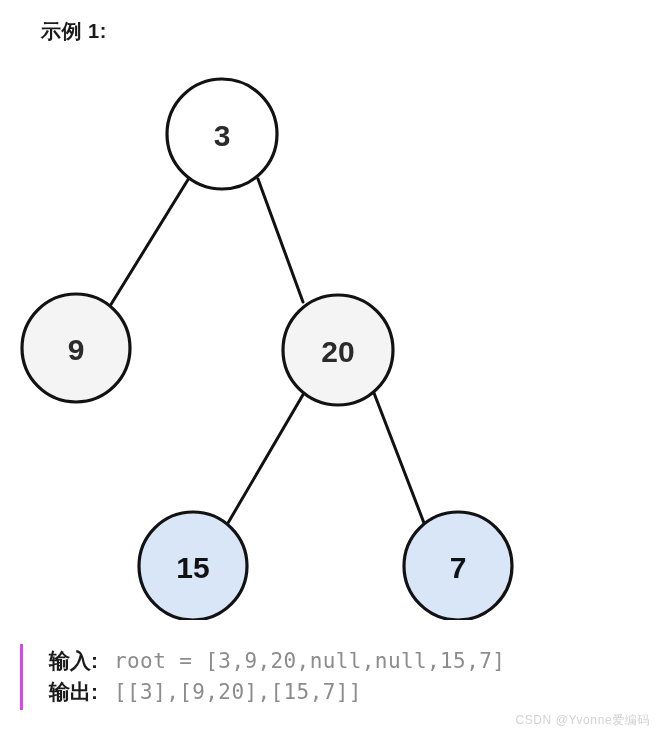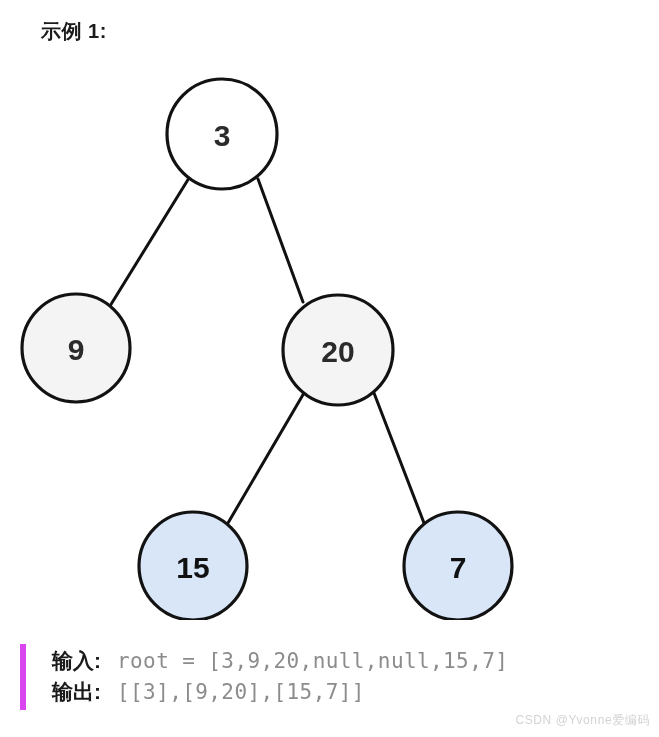--- a/index.html
+++ b/index.html
@@ -60,21 +60,21 @@
     fill: none;
     stroke-linecap: round;
   }
 
   #io-panel {
     position: absolute;
     left: 20px;
     top: 644px;
     width: 620px;
     padding: 2px 0 2px 26px;
-    border-left: 6px solid #d946ef;
+    border-left: 3px solid #d946ef;
     box-sizing: border-box;
   }
   .io-row {
     display: flex;
     align-items: baseline;
     white-space: nowrap;
     line-height: 1.42;
   }
   .io-label {
     font-family: "Liberation Sans", "DejaVu Sans", sans-serif;

